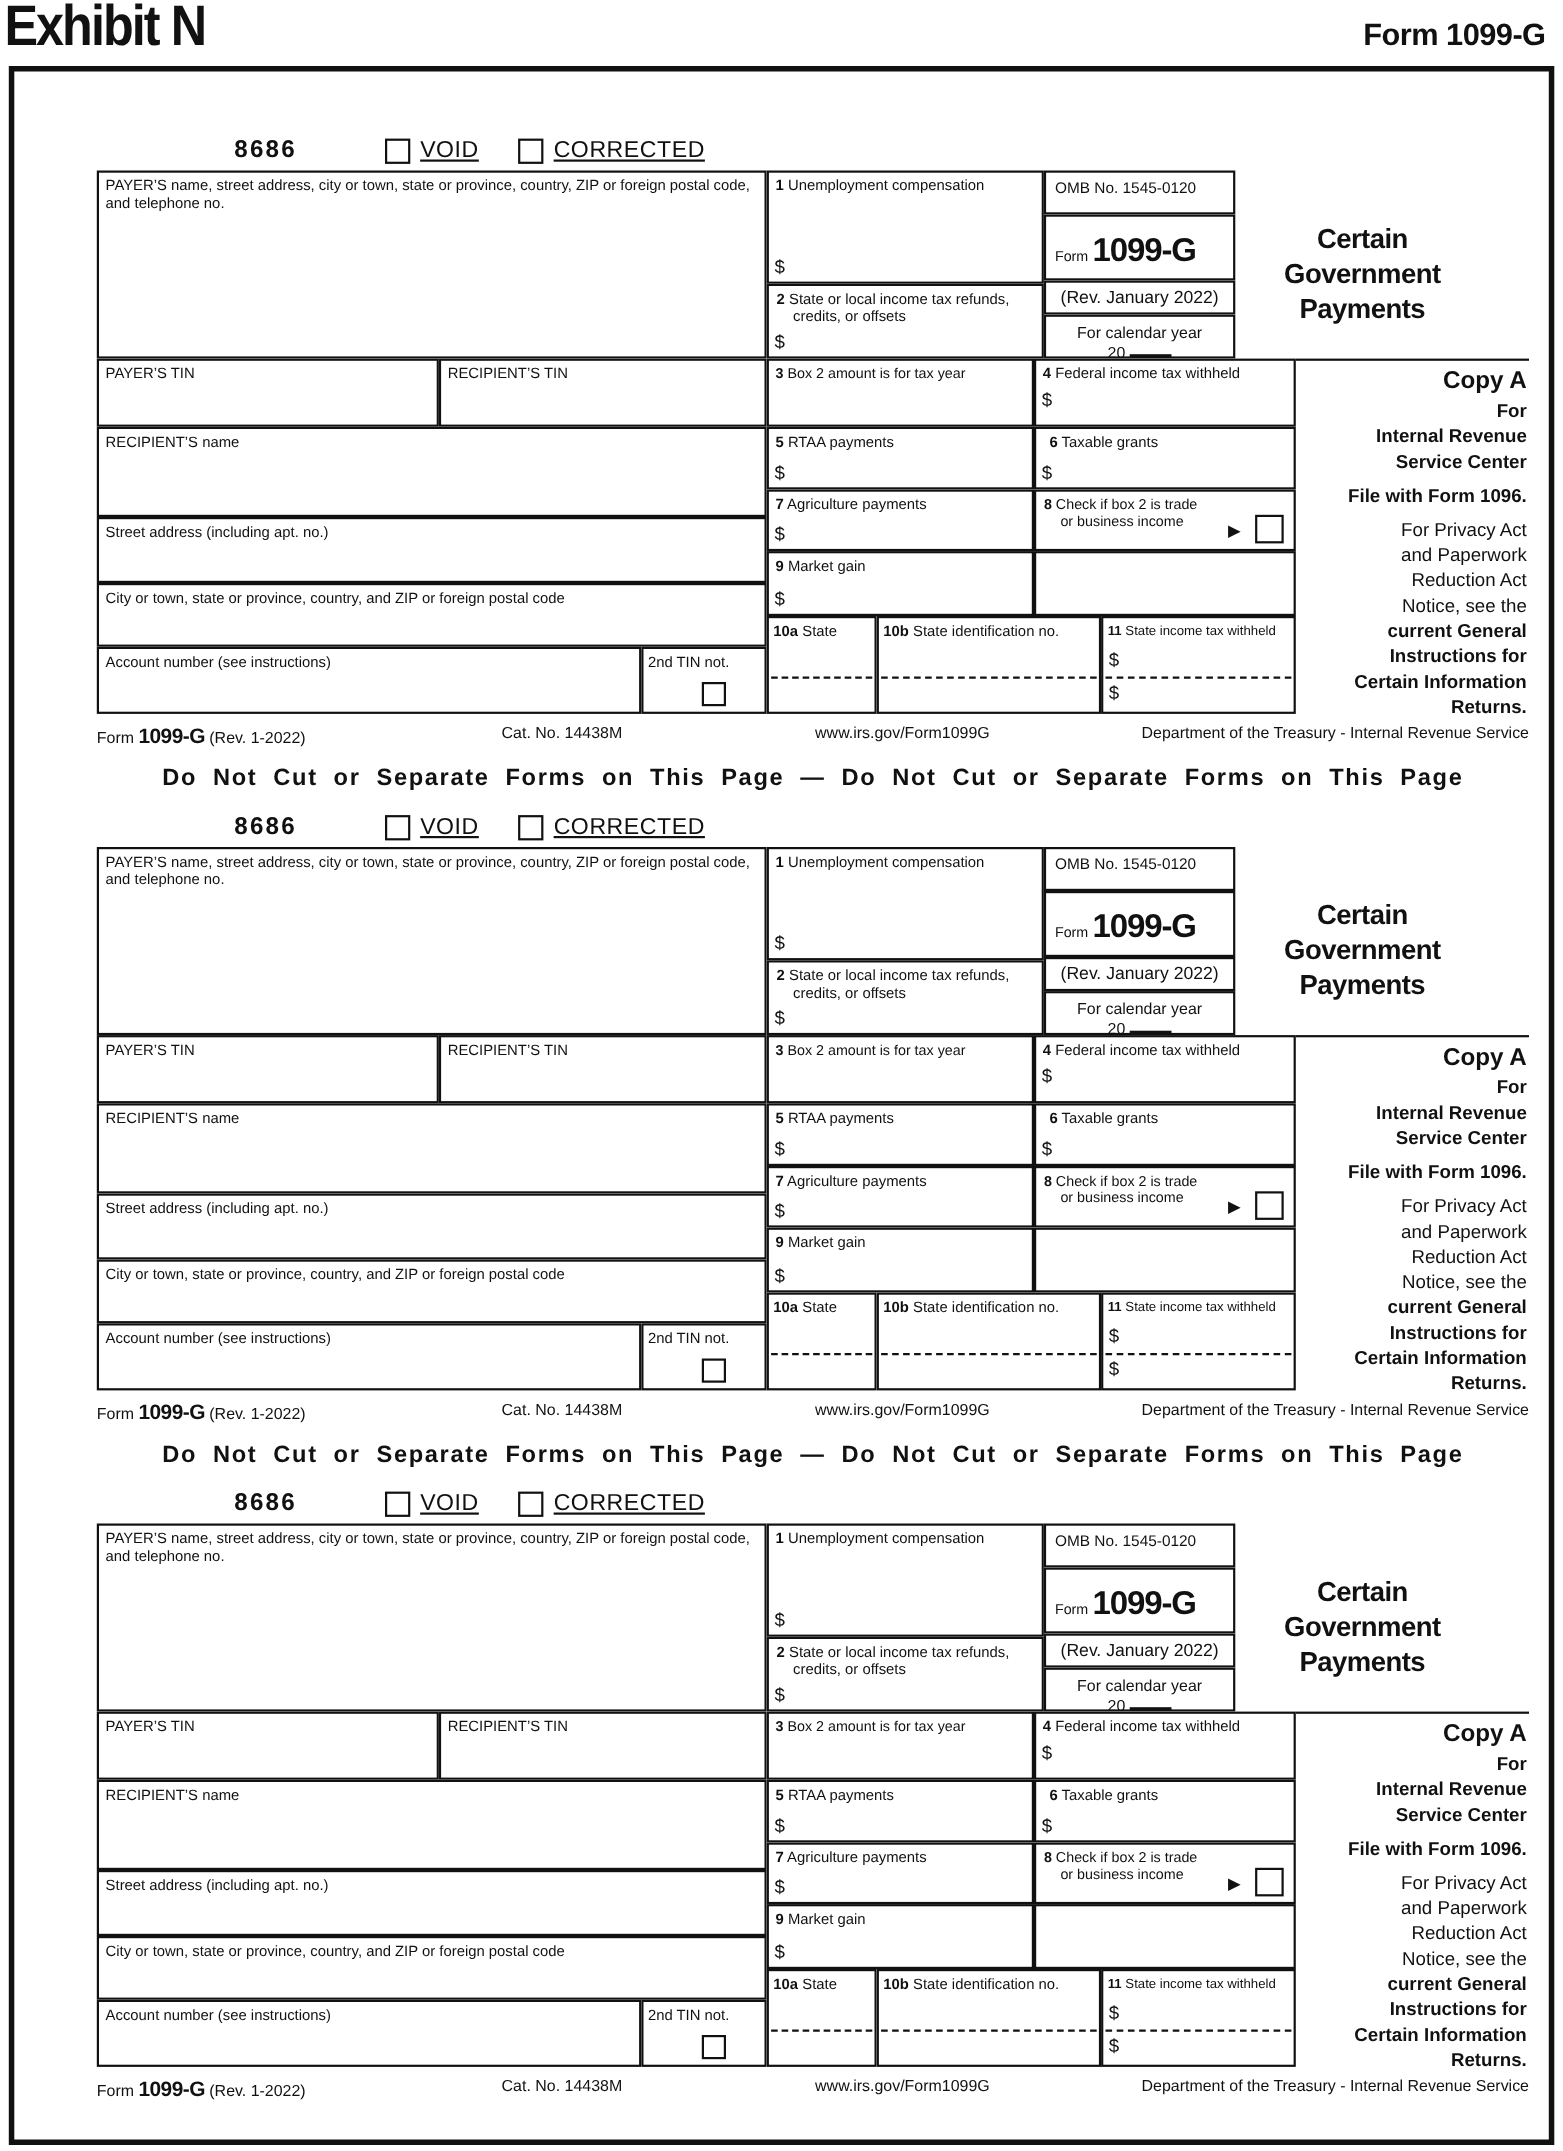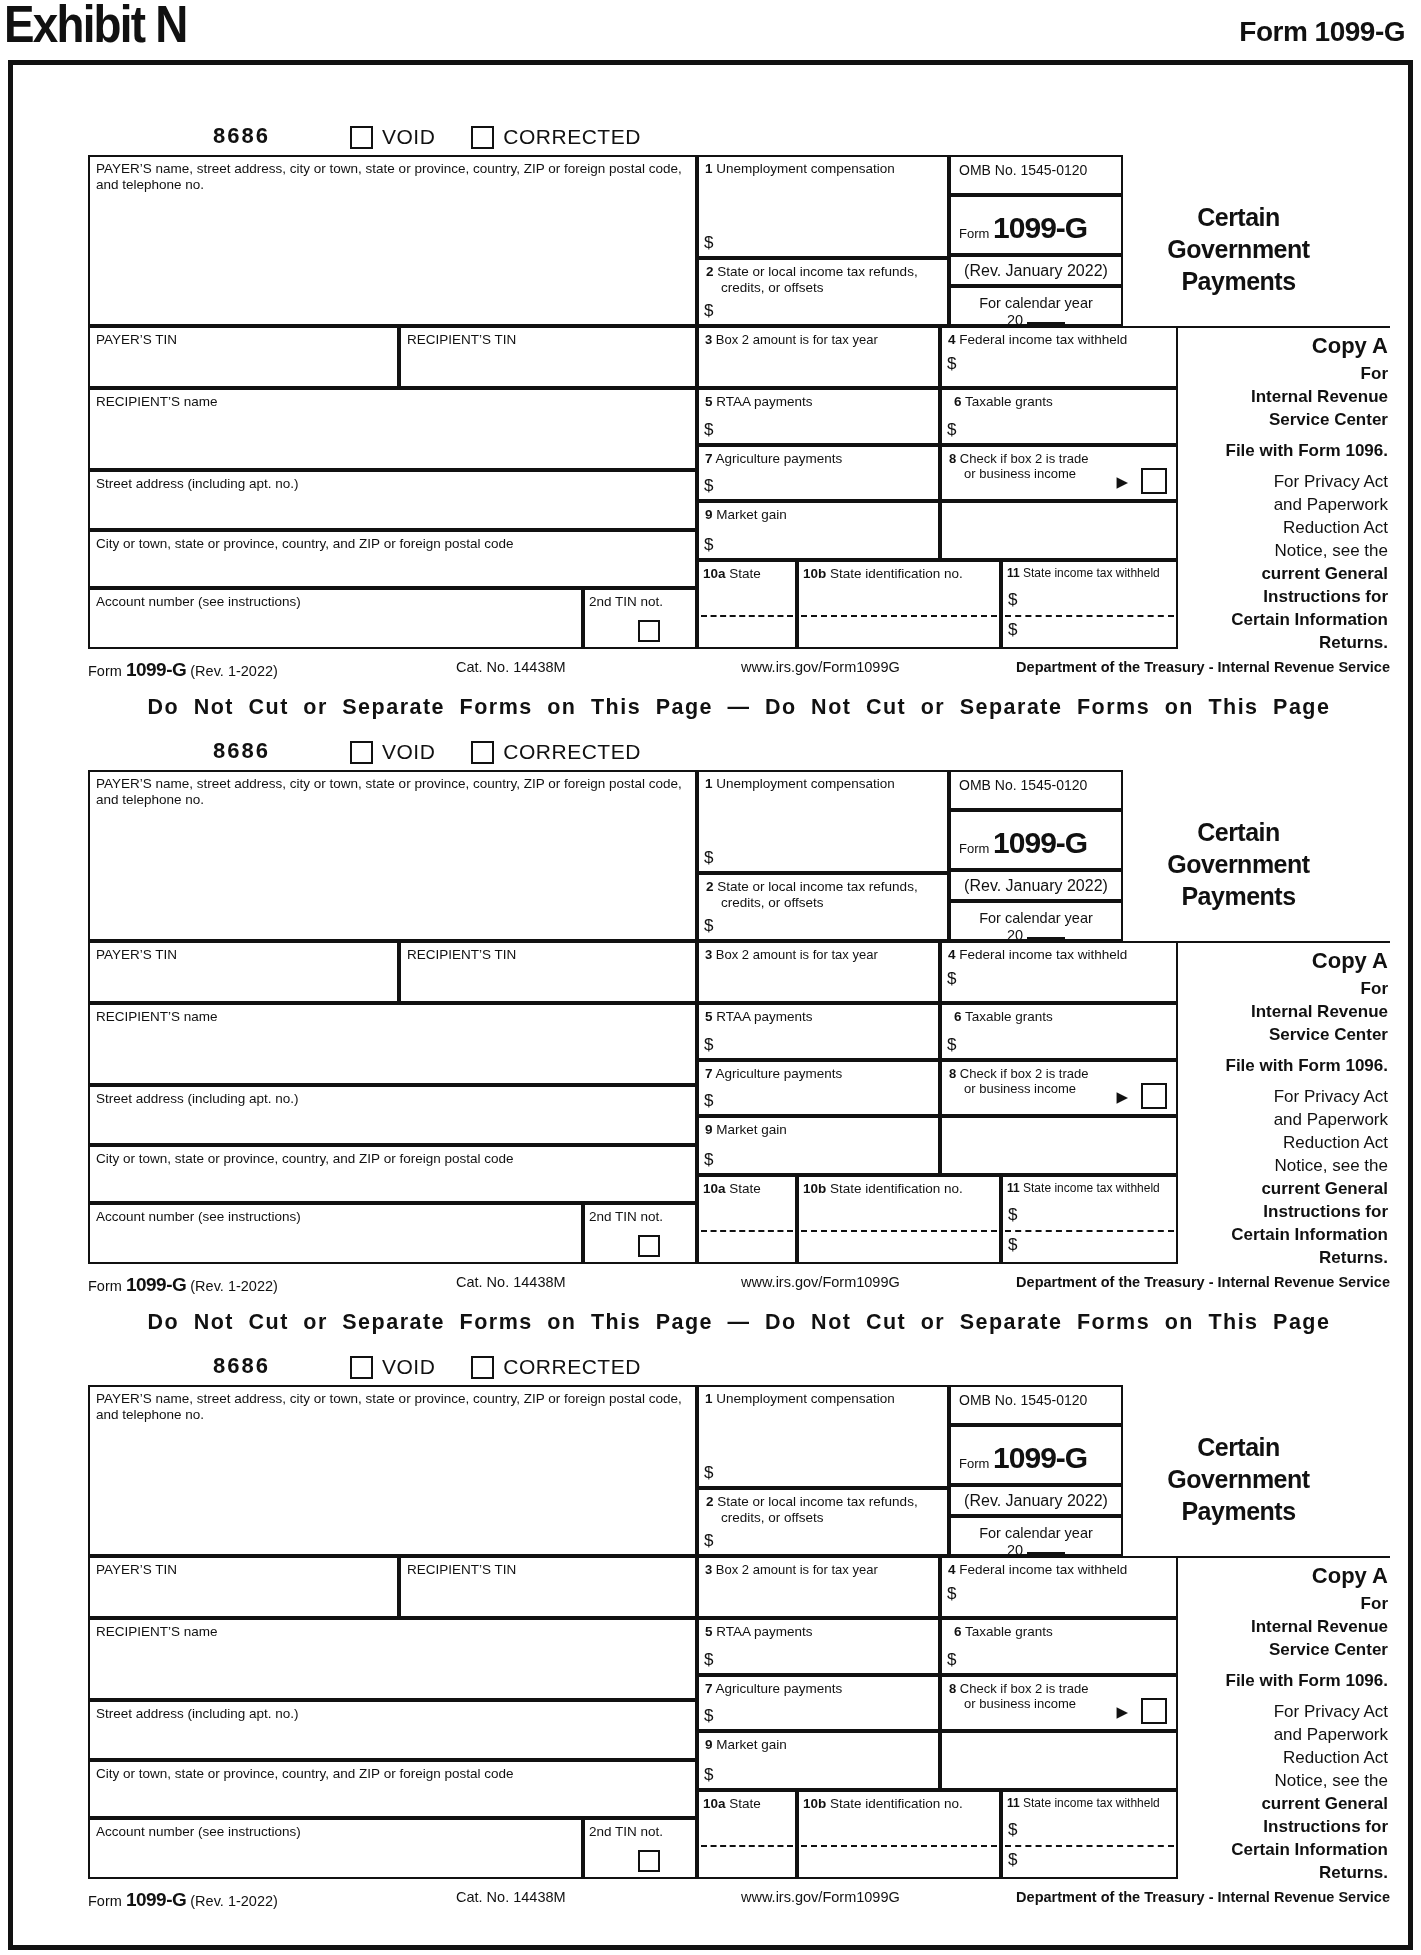--- a/index.html
+++ b/index.html
@@ -23,21 +23,21 @@
     position:absolute; left:8px; right:8px; top:60px; bottom:5px;
     border:5px solid #111; padding:28px 0 0 75px;
   }
   
   .copy { height:615px; position:relative; width:1302px; }
   .copy-header { height:62px; display:flex; align-items:flex-end; padding-bottom:6px; }
   .code { margin-left:125px; font-size:22px; font-weight:bold; letter-spacing:2px; }
   .cbx { display:inline-block; width:23px; height:23px; border:2.5px solid #111; background:#fff; }
   .void-box { margin-left:80px; }
   .corr-box { margin-left:36px; }
-  .cb-label { font-size:21px; margin-left:9px; letter-spacing:0.5px; }
+  .cb-label { font-size:21px; margin-left:9px; letter-spacing:0.5px;text-decoration:underline; }
   
   .form-grid { position:relative; width:1302px; height:494px; font-size:13.5px; }
   .cell { position:absolute; border:2.5px solid #111; background:#fff; }
   .cell-label { padding:4px 4px 0 6px; line-height:1.22; }
   .hang { padding-left:22px; text-indent:-15px; }
   .num { font-weight:bold; }
   .dollar { position:absolute; left:5px; bottom:3px; font-size:17px; }
   .dollar-top { position:absolute; left:5px; top:26px; font-size:17px; }
   .dash { position:absolute; left:2px; right:2px; border-top:2.5px dashed #111; }
   
@@ -68,21 +68,21 @@
   .b8-cbx { position:absolute; right:9px; bottom:5px; width:26px; height:26px; border:2.5px solid #111; }
   
   .tin2-cbx { position:absolute; left:50%; margin-left:-2px; bottom:5px; width:22px; height:22px; border:2.5px solid #111; }
   
   .form-footer { position:relative; width:1302px; height:26px; margin-top:8px; font-size:14.5px; }
   .form-footer .fline { position:absolute; top:2px; white-space:nowrap; }
   .f-formline { left:0; }
   .f-formnum { font-size:19px; font-weight:bold; letter-spacing:-0.5px; }
   .f-cat { left:368px; }
   .f-url { left:653px; }
-  .f-dept { right:0;font-weight:bold; }
+  .f-dept { right:0; }
   
   .separator {
     margin-top:12px; width:1302px; text-align:center; white-space:nowrap;
     font-size:21.5px; font-weight:bold; letter-spacing:1.5px; word-spacing:7px;
   }
   .copy:nth-child(3) .separator { display:none; }
 </style>
 </head>
 <body>
 

